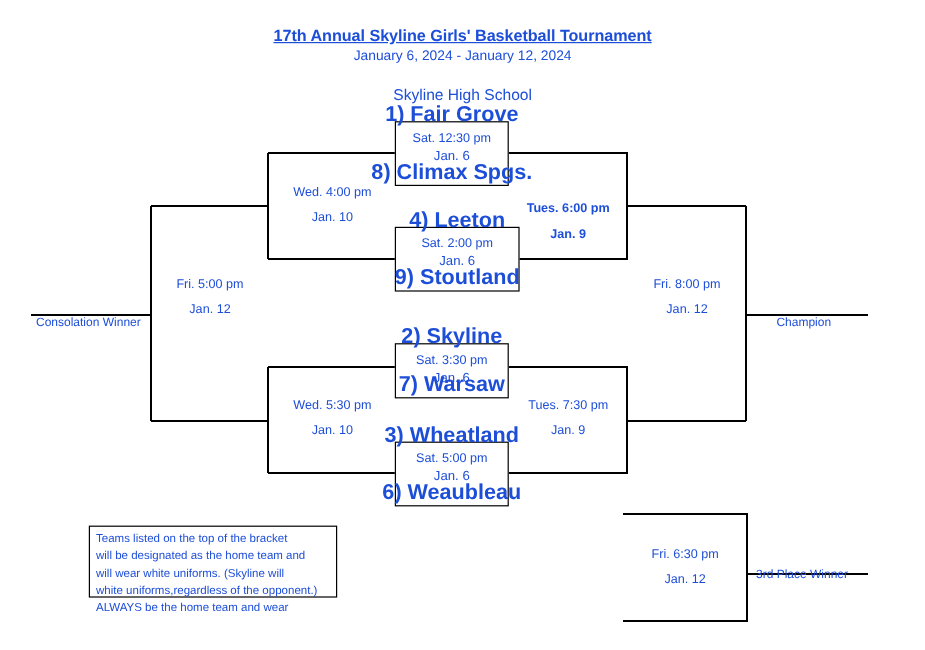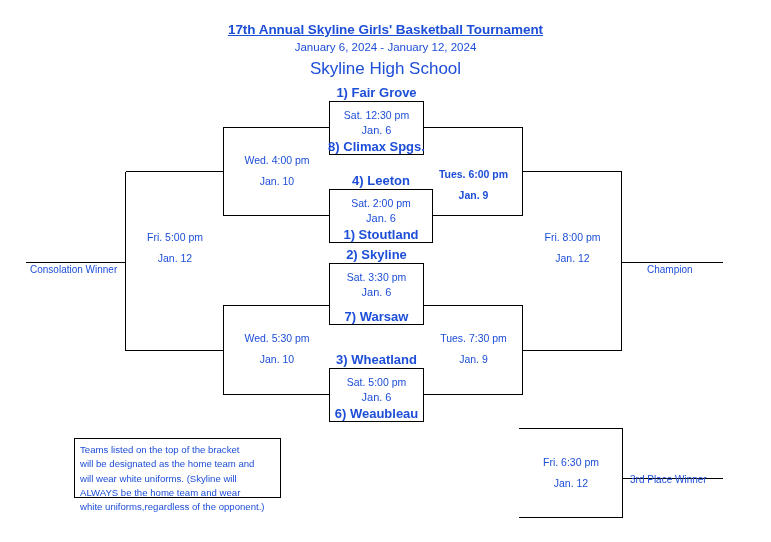--- a/index.html
+++ b/index.html
@@ -39,22 +39,22 @@
     font-size: 13.5px;
     font-weight: bold;
     text-decoration: underline;
     letter-spacing: -0.05px;
   }
   #dates {
     top: 41px;
     font-size: 11.5px;
   }
   #venue {
-    top: 59px;
-    font-size: 17px;
+    top: 72px;
+    font-size: 13px;
     text-align: center;
   }
 
   
   .game {
     position: absolute;
     box-sizing: border-box;
     border: 1.6px solid #000;
     background: #fff;
     text-align: center;
@@ -68,21 +68,21 @@
   .game .gdate {
     position: absolute;
     left: 0; right: 0;
     top: 22px;
     font-size: 11px;
   }
   .teamtop, .teambot {
     position: absolute;
     left: -26px;
     width: calc(100% + 52px);
-    font-size: 13px;
+    font-size: 18px;
     font-weight: bold;
     white-space: nowrap;
   }
   .teamtop { top: -17px; }
   .teambot { bottom: 0px; margin-top: 16px; }
 
   
   .rlabel {
     position: absolute;
     text-align: center;
@@ -168,24 +168,24 @@
     <div class="teamtop">1) Fair Grove</div>
     <div class="gtime">Sat. 12:30 pm</div>
     <div class="gdate">Jan. 6</div>
     <div class="teambot">8) Climax Spgs.</div>
   </div>
 
   <div class="game" style="left:329px; top:189px; width:104px; height:54px;">
     <div class="teamtop">4) Leeton</div>
     <div class="gtime">Sat. 2:00 pm</div>
     <div class="gdate">Jan. 6</div>
-    <div class="teambot">1) Stoutland</div>
-  </div>
-
-  <div class="game" style="left:329px; top:263px; width:95px; height:62px;">
+    <div class="teambot">9) Stoutland</div>
+  </div>
+
+  <div class="game" style="left:329px; top:286px; width:95px; height:46px;">
     <div class="teamtop">2) Skyline</div>
     <div class="gtime">Sat. 3:30 pm</div>
     <div class="gdate">Jan. 6</div>
     <div class="teambot">7) Warsaw</div>
   </div>
 
   <div class="game" style="left:329px; top:368px; width:95px; height:54px;text-decoration:underline;">
     <div class="teamtop">3) Wheatland</div>
     <div class="gtime">Sat. 5:00 pm</div>
     <div class="gdate">Jan. 6</div>
@@ -230,17 +230,17 @@
   <div class="outcome" style="left:30px; top:264px;">Consolation Winner</div>
 
   <div class="outcome" style="left:647px; top:264px;">Champion</div>
 
   <div class="outcome" style="left:630px; top:474px;">3rd Place Winner</div>
 
   <div id="notebox">
     <div class="nline">Teams listed on the top of the bracket</div>
     <div class="nline">will be designated as the home team and</div>
     <div class="nline">will wear white uniforms. (Skyline will</div>
+    <div class="nline">white uniforms,regardless of the opponent.)</div>
     <div class="nline">ALWAYS be the home team and wear</div>
-    <div class="nline">white uniforms,regardless of the opponent.)</div>
   </div>
 
 </div>
 
 </body></html>

